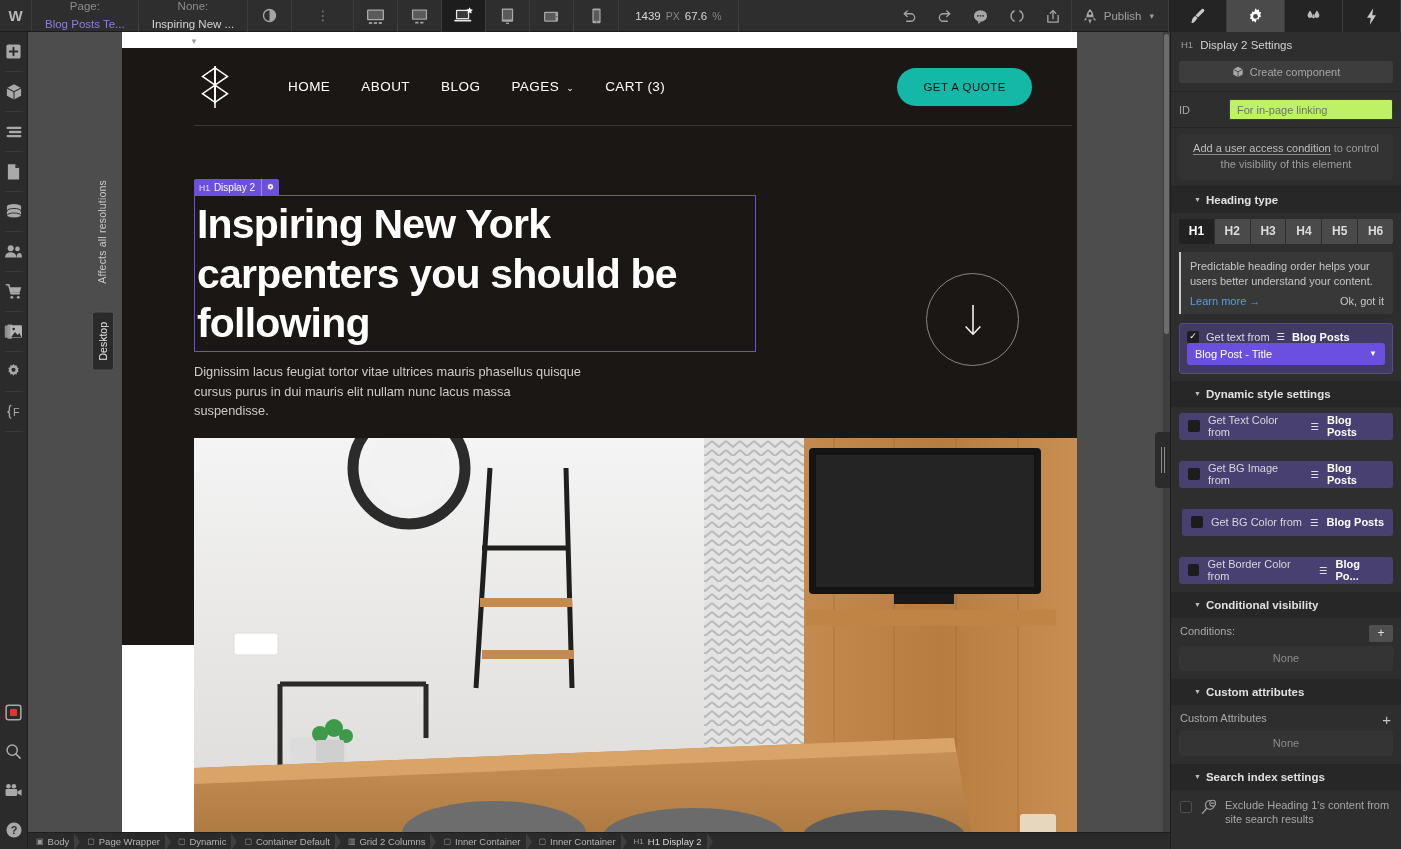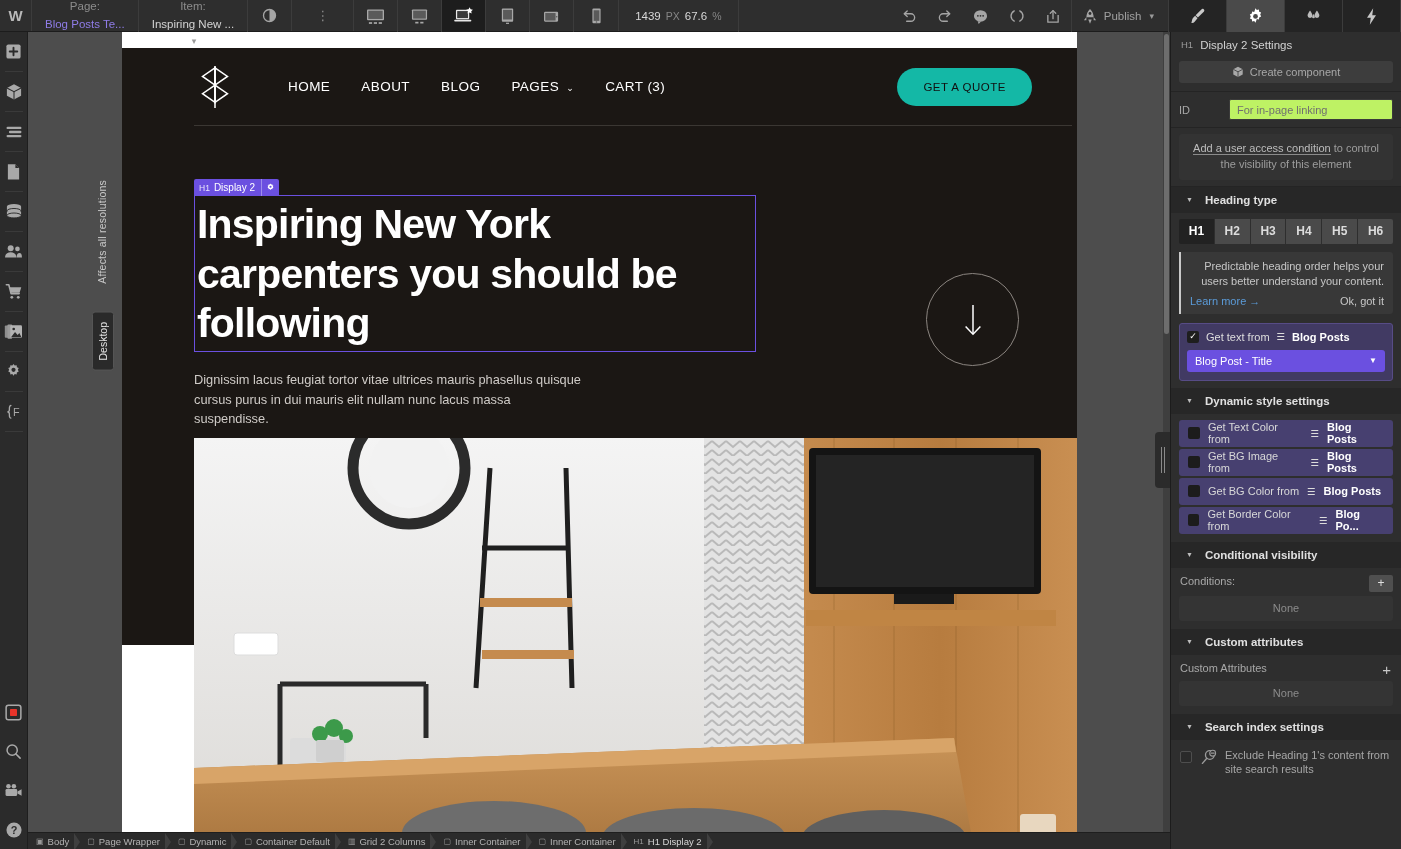--- a/index.html
+++ b/index.html
@@ -144,21 +144,21 @@
     border-radius: 2px 2px 0 0; font-size: 10px; color: #fff;
   }
   .badge .btag { padding: 0 4px 0 5px; opacity: .85; font-size: 8.5px; }
   .badge .bname { padding-right: 6px; }
   .badge .bgear {
     border-left: 1px solid rgba(255,255,255,.35);
     padding: 0 4px; display:flex; align-items:center; height:100%;
   }
   .hsub {
     color: #cfcbc7; font-size: 12.8px; line-height: 1.55;
-    margin-top: 18px; width: 392px;
+    margin-top: 10px; width: 392px;
   }
   .circlebtn {
     position: absolute; right: 58px; top: 147px;
     width: 93px; height: 93px; border-radius: 50%;
     border: 1px solid #8b8580; display: flex;
     align-items: center; justify-content: center;
   }
   .hrule { height: 1px; background: #3d3935; margin: 60px 72px 0 72px; }
 
   
@@ -243,41 +243,41 @@
     display: flex; align-items: center; padding: 0 7px;
   }
   .uacbox {
     margin: 0 8px 6px 8px; background: #333333; border-radius: 3px;
     padding: 7px 10px; text-align: center; line-height: 1.45;
     color: #9d9d9d; font-size: 11px;
   }
   .uac-link { color: #bdbdbd; border-bottom: 1px solid #8b8b8b; }
 
   .sec-title {
-    height: 26px; display: flex; align-items: center; gap: 12px;
-    padding: 0 15px; background: #272727; color: #e0e0e0;
+    height: 26px; display: flex; align-items: center; gap: 5px;
+    padding: 0 23px; background: #272727; color: #e0e0e0;
     font-size: 11.5px; font-weight: bold;
   }
   .tri { color: #bdbdbd; font-size: 7px; }
 
   .hgroup { display: flex; padding: 6px 8px 8px 8px; gap: 1px; }
   .hbtn {
     flex: 1; height: 25px; background: #4a4a4a; color: #dcdcdc;
     font-size: 12px; font-weight: bold;
     display: flex; align-items: center; justify-content: center;
   }
   .hbtn:first-child { border-radius: 2px 0 0 2px; }
   .hbtn:last-child { border-radius: 0 2px 2px 0; }
   .hbtn.active { background: #222222; color: #ffffff; }
 
   .tipbox {
     margin: 0 8px 9px 8px; background: #383838; border-left: 2px solid #c9c9c9;
     border-radius: 0 3px 3px 0; padding: 7px 9px;
   }
-  .tiptext { color: #c6c6c6; font-size: 11px; line-height: 1.35; text-align: right; }
+  .tiptext { color: #c6c6c6; font-size: 11px; line-height: 1.35; }
   .tiprow {
     display: flex; justify-content: space-between; align-items: center;
     margin-top: 6px;
   }
   .tiplink { color: #5b9bd8; font-size: 11px; }
   .tipok { color: #c6c6c6; font-size: 11px; }
 
   .cmsbox {
     margin: 0 8px 7px 8px; background: #413a63; border: 1px solid #574c86;
     border-radius: 3px; padding: 7px 7px 8px 7px;
@@ -285,27 +285,27 @@
   .cmsrow { display: flex; align-items: center; gap: 7px; }
   .chk {
     width: 12px; height: 12px; background: #1e1e1e; border-radius: 2px;
     display:flex; align-items:center; justify-content:center;
     color:#fff; font-size:9px; line-height:1;
   }
   .cms-lbl { color: #dedede; font-size: 11px; }
   .cms-coll { color: #ffffff; font-size: 11px; font-weight: bold; }
   .cms-db { color: #dcdcdc; font-size: 9.5px; }
   .cmssel {
-    margin-top: 7px; height: 22px; background: #6b50e0; border-radius: 3px;
+    margin-top: 0; height: 22px; background: #6b50e0; border-radius: 3px;
     display: flex; align-items: center; justify-content: space-between;
     padding: 0 8px; color: #fff; font-size: 11px;
   }
   .cmssel .ca { font-size: 8px; }
 
-  .dyn-list { padding: 6px 8px 8px 8px; display: flex; flex-direction: column; gap: 2px; }
+  .dyn-list { padding: 6px 8px 8px 8px; display: flex; flex-direction: column; gap: 21px; align-items: flex-end; }
   .dyn-row {
     height: 27px; background: #474070; border-radius: 3px;
     display: flex; align-items: center; gap: 8px; padding: 0 9px;
   }
   .swatch { width: 12px; height: 12px; background: #1c1c1c; border-radius: 2px; }
   .dyn-lbl { color: #d8d8d8; font-size: 11px; }
   .dyn-coll { color: #ffffff; font-size: 11px; font-weight: bold; }
   .dyn-db { color: #dcdcdc; font-size: 9.5px; }
 
   .condrow {
@@ -340,21 +340,21 @@
 
   <div class="topbar">
     <div class="tb-logo">W</div>
 
     <div class="tb-seg">
       <span class="tb-label">Page:</span>
       <span class="tb-value-link">Blog Posts Te...</span>
     </div>
 
     <div class="tb-seg">
-      <span class="tb-label">Item:</span>
+      <span class="tb-label">None:</span>
       <span class="tb-value">Inspiring New ...</span>
       <span class="tb-caret">▾</span>
     </div>
 
     <div class="tb-icon-seg">
       <svg width="15" height="15" viewBox="0 0 16 16">
         <circle cx="8" cy="8" r="6.4" fill="none" stroke="#a5a5a5" stroke-width="1.4"></circle>
         <path d="M8 1.6 A6.4 6.4 0 0 1 8 14.4 Z" fill="#a5a5a5"></path>
       </svg>
     </div>

